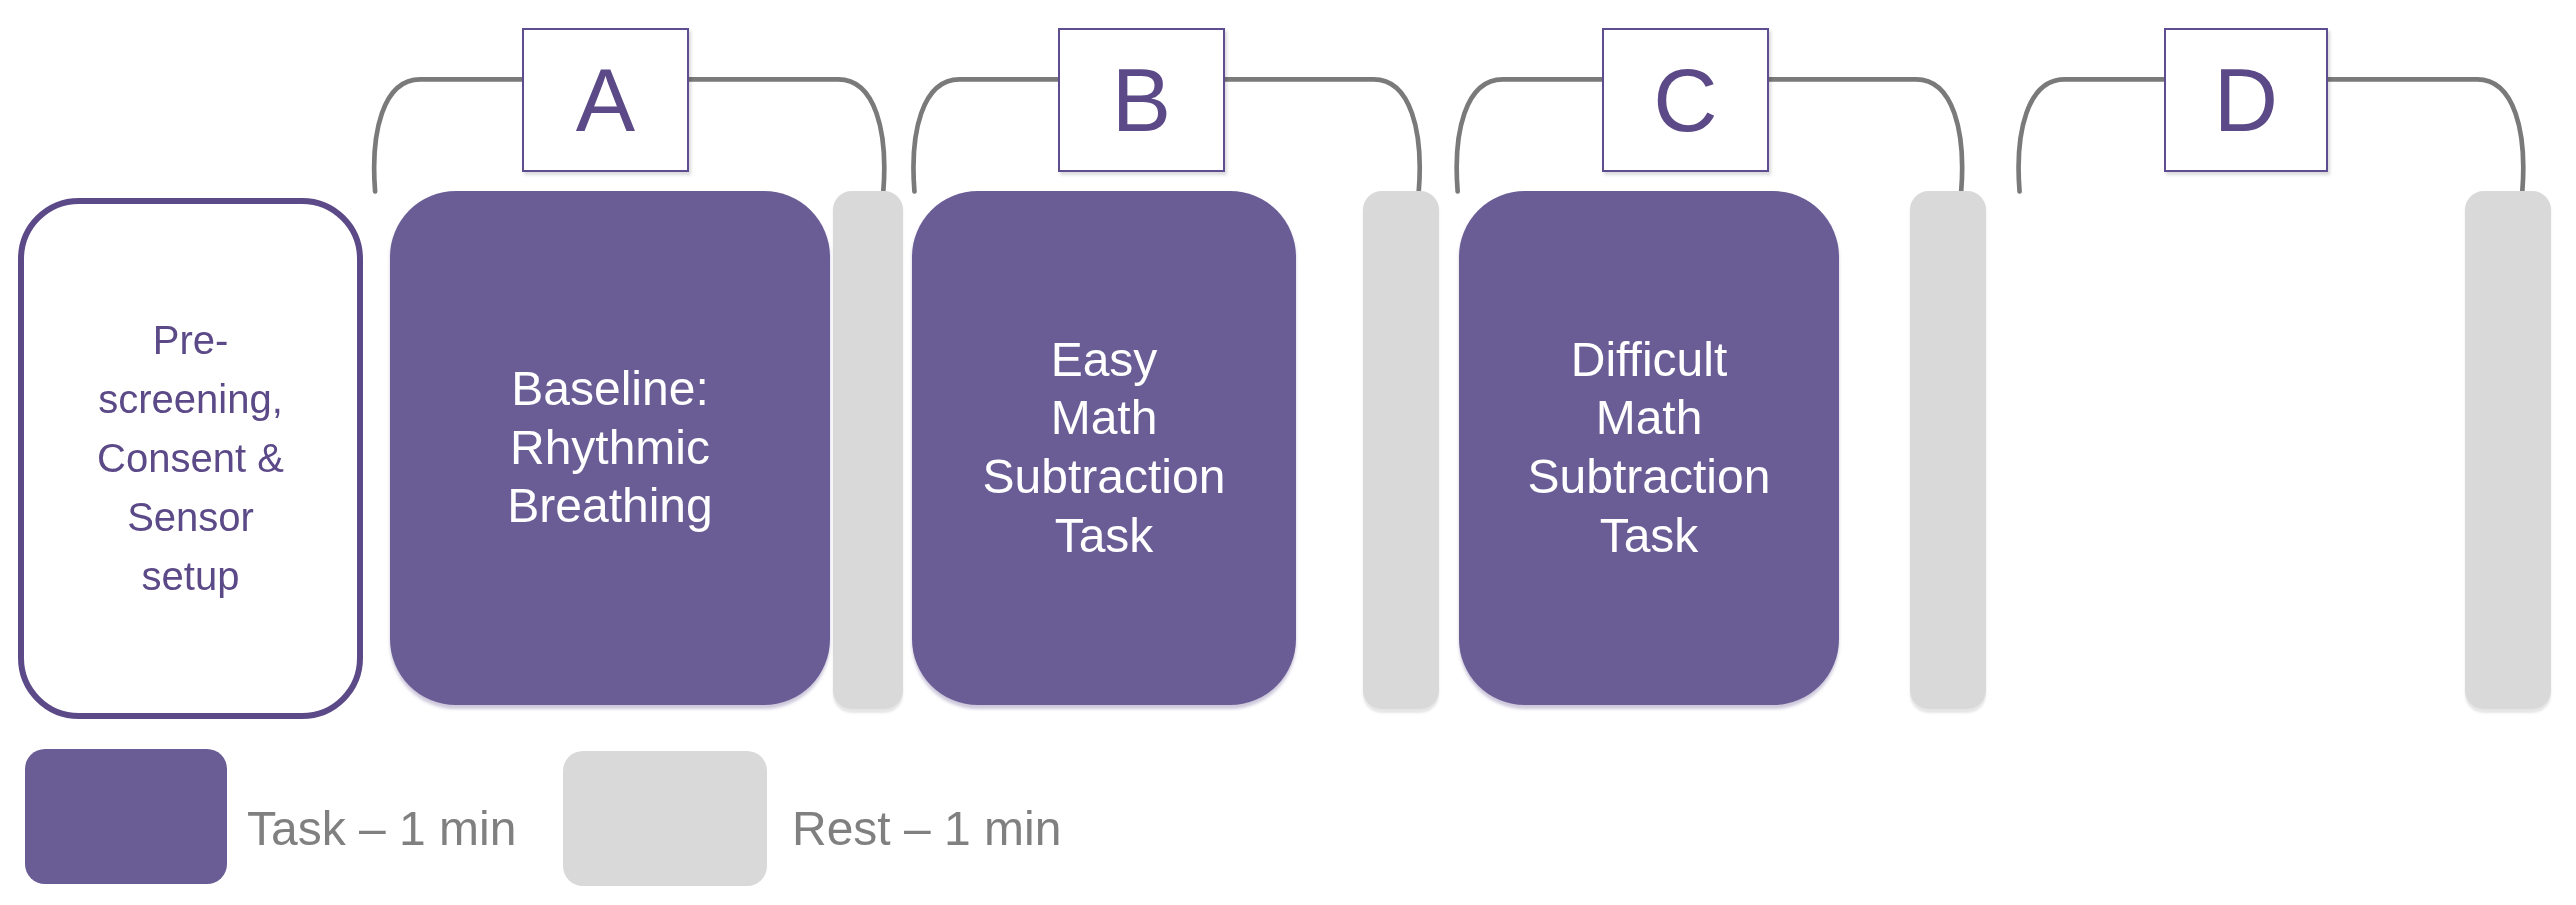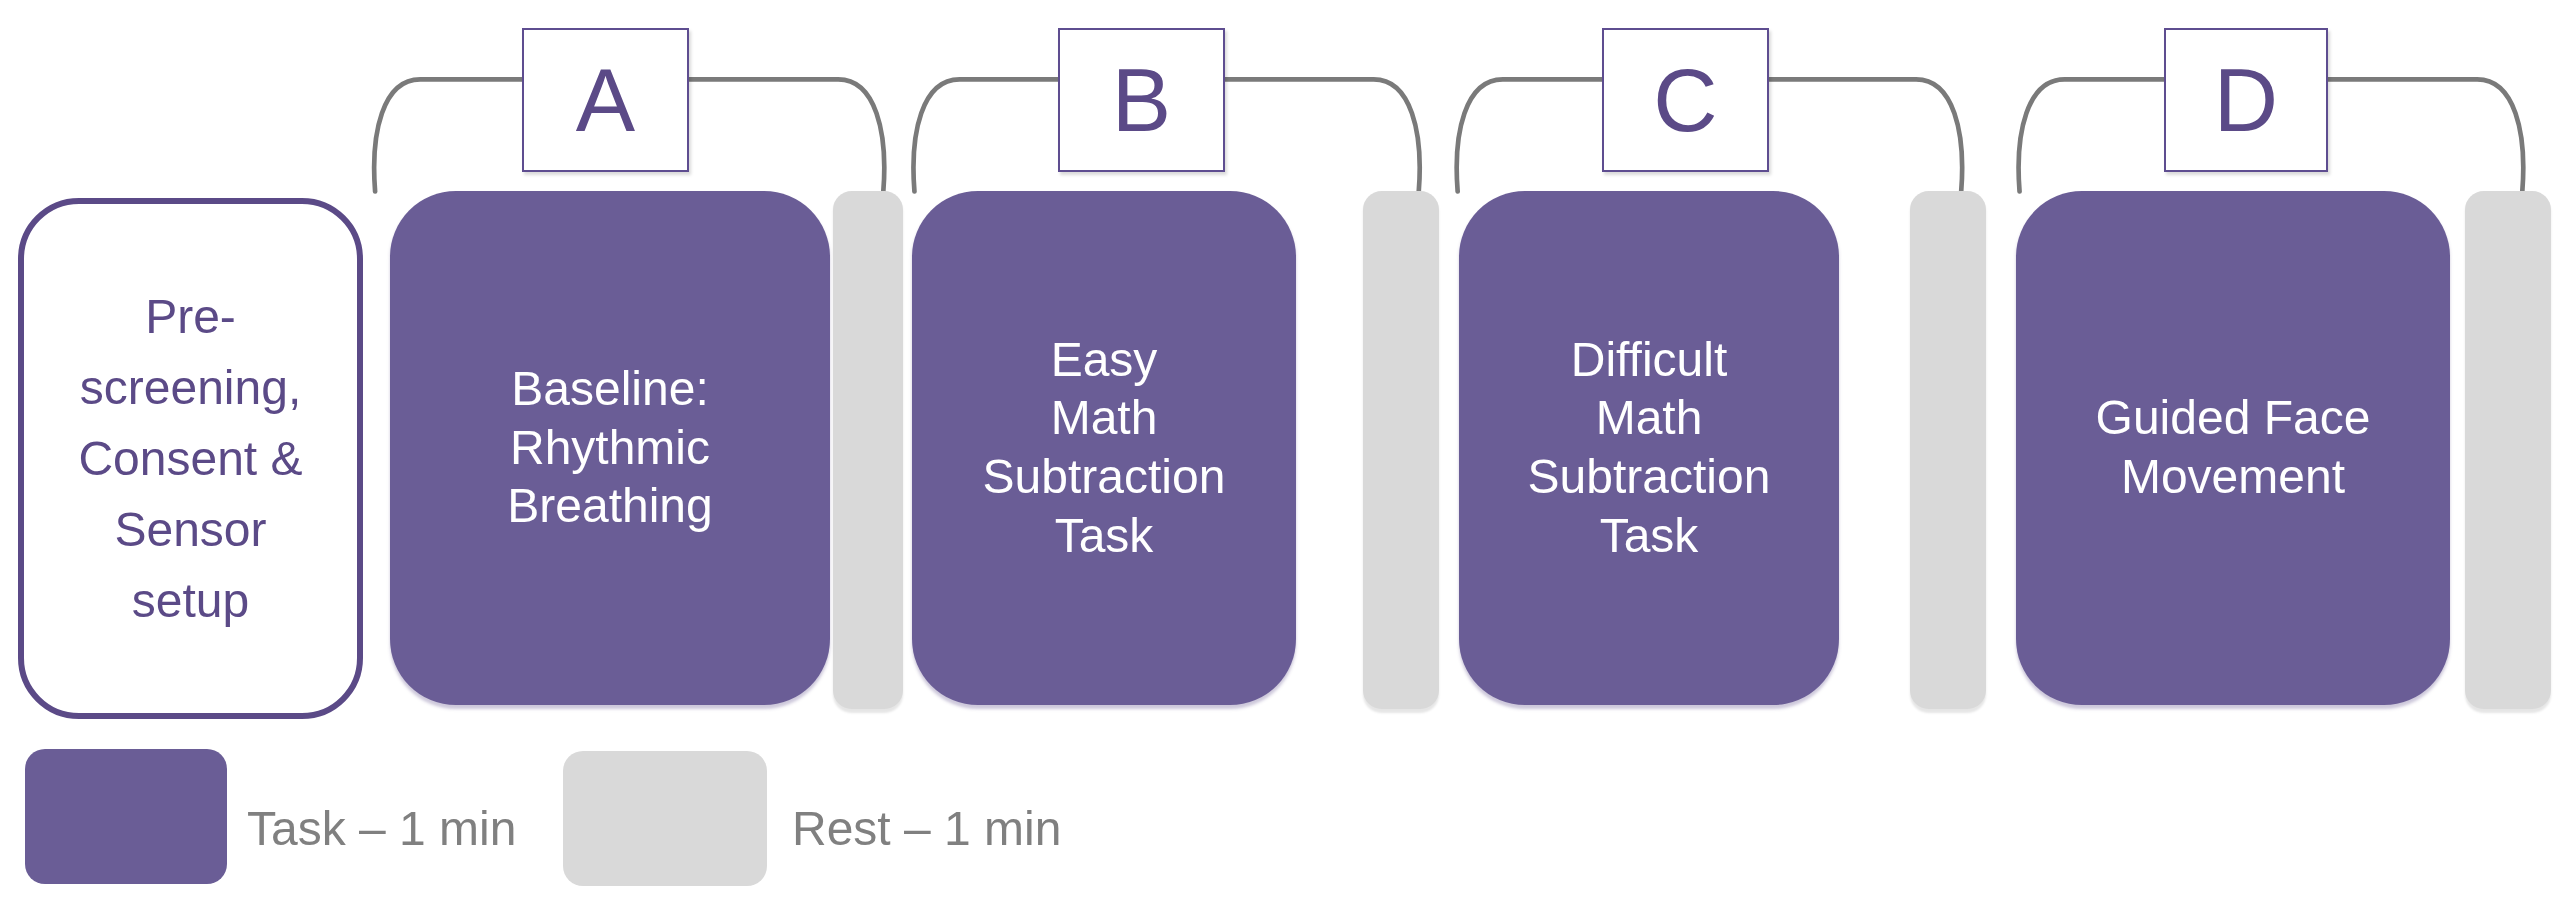--- a/index.html
+++ b/index.html
@@ -37,21 +37,21 @@
   .rest-2{left:1363px;width:76px;}
   .rest-3{left:1910px;width:76px;}
   .rest-4{left:2465px;width:86px;}
 
   .prescreen-box{
     position:absolute;left:18px;top:198px;width:345px;height:521px;background:#ffffff;
     border:6.2px solid var(--accent-dark);border-radius:61px;
     display:flex;align-items:center;justify-content:center;
   }
   .prescreen-box .prescreen-label{
-    color:var(--accent-dark);font-size:48px;line-height:1.48;text-align:center;white-space:pre-line;
+    color:var(--accent-dark);font-size:40px;line-height:1.48;text-align:center;white-space:pre-line;
   }
 
   .stage-tag{
     position:absolute;top:28px;height:144px;background:#ffffff;
     border:2.3px solid #5E4D90;display:flex;align-items:center;justify-content:center;
     box-shadow:2.3px 3.1px 3.1px rgba(0,0,0,0.15);
   }
   .stage-tag .tag-letter{color:var(--accent-dark);font-size:89px;line-height:1;}
   .tag-a{left:522px;width:167px;}
   .tag-b{left:1058px;width:167px;}
@@ -99,24 +99,20 @@
 Math
 Subtraction
 Task</div>
   </div>
   <div class="stage-box stage-c">
     <div class="stage-title">Difficult
 Math
 Subtraction
 Task</div>
   </div>
-  <div class="stage-box stage-d">
-    <div class="stage-title">Guided Face
-Movement</div>
-  </div>
 
   <div class="rest-bar rest-1"></div>
   <div class="rest-bar rest-2"></div>
   <div class="rest-bar rest-3"></div>
   <div class="rest-bar rest-4"></div>
 
   <div class="stage-tag tag-a">
     <span class="tag-letter">A</span>
   </div>
   <div class="stage-tag tag-b">

